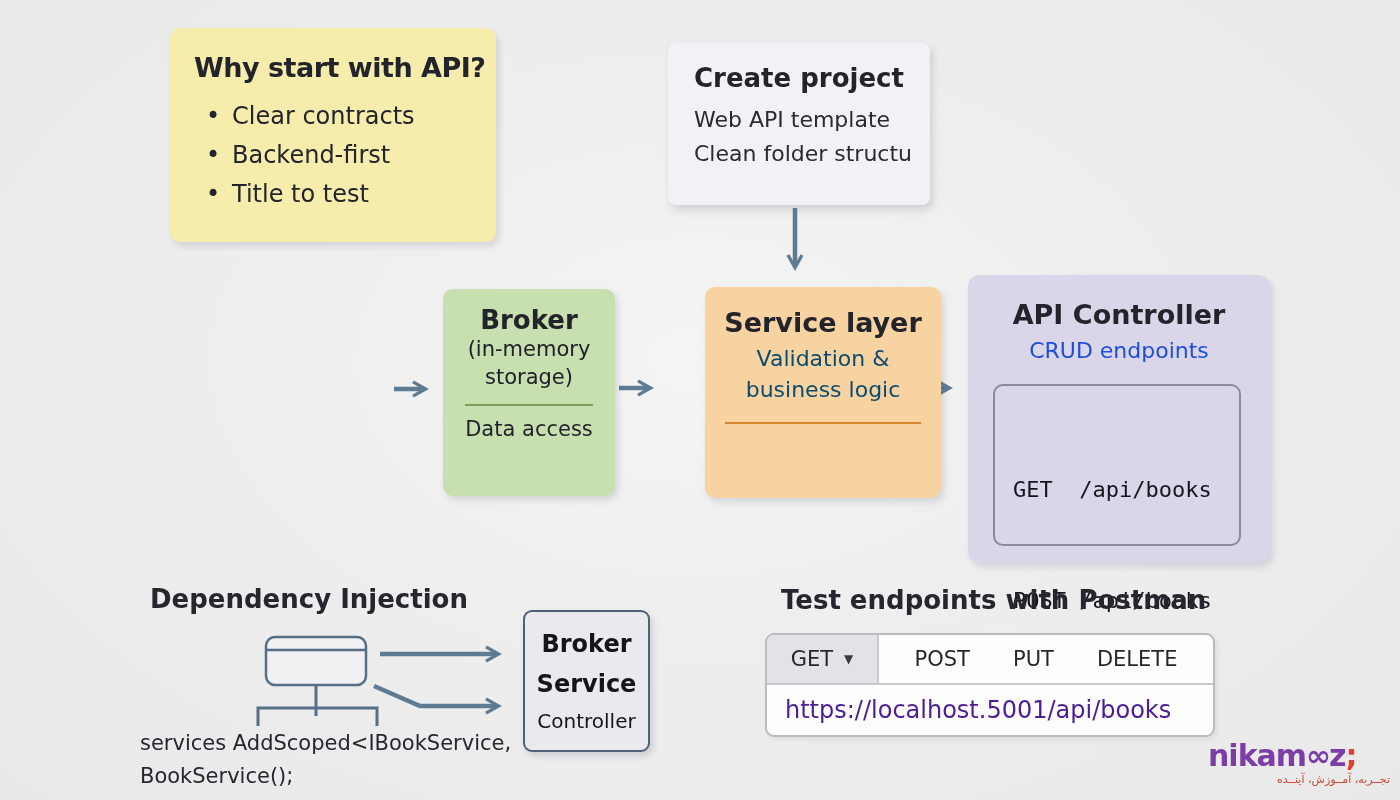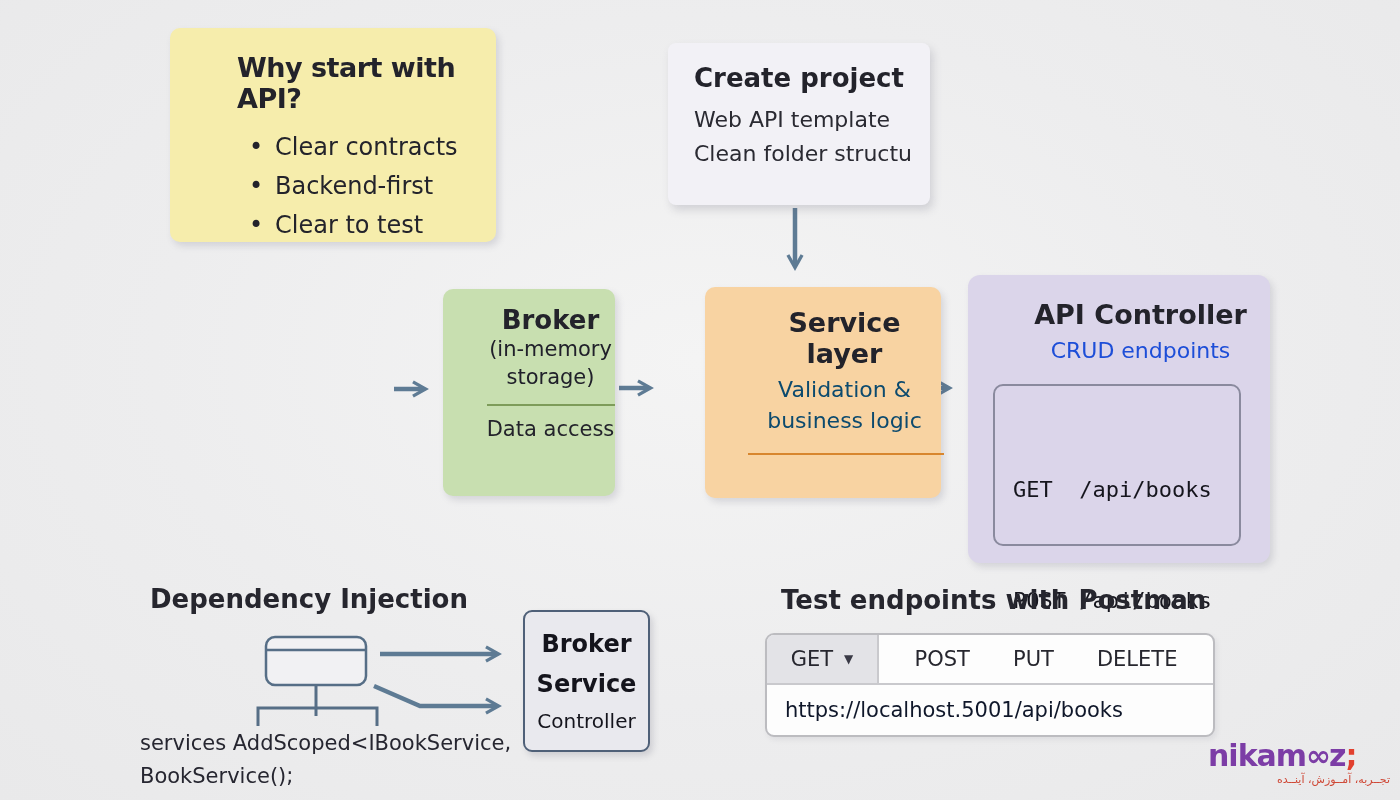--- a/index.html
+++ b/index.html
@@ -2,21 +2,21 @@
 <html><head>
 <meta charset="utf-8">
 <style>
   * { margin:0; padding:0; box-sizing:border-box; }
   html,body { width:1400px; height:800px; }
   body { font-family:"DejaVu Sans", sans-serif; color:#23232b; }
   .canvas {
     position:relative; width:1400px; height:800px; overflow:hidden;
     background:radial-gradient(ellipse at 50% 45%, #f4f4f4 0%, #ededee 55%, #e9e9ea 100%);
   }
-  .box { position:absolute; border-radius:10px; box-shadow:3px 4px 7px rgba(90,90,110,0.18);padding-left:43px; }
+  .box { position:absolute; border-radius:10px; box-shadow:3px 4px 7px rgba(90,90,110,0.18); }
   .svg-overlay { position:absolute; left:0; top:0; width:1400px; height:800px; pointer-events:none; }
 
   
   .sticky { left:170px; top:28px; width:326px; height:214px; background:#f6edac; }
   .sticky-title { padding:24px 0 0 24px; font-size:27px; font-weight:bold; letter-spacing:-0.5px; }
   .sticky-bullets { margin-top:14px; }
   .bullet-row { position:relative; padding-left:62px; font-size:24px; line-height:39px; }
   .bullet-row::before { content:"•"; position:absolute; left:36px; font-size:24px; }
 
   
@@ -69,21 +69,21 @@
                  border:2px solid #bcbcc0; border-radius:9px; overflow:hidden;
                  box-shadow:2px 3px 5px rgba(120,120,140,0.12); }
   .postman-row1 { display:flex; height:50px; border-bottom:2px solid #c9c9cd; }
   .method-cell { width:112px; background:#e3e3e7; border-right:2px solid #c9c9cd;
                  display:flex; align-items:center; justify-content:center; gap:11px; }
   .method-label { font-size:21px; font-weight:500; color:#26262e; }
   .method-caret { font-size:12px; color:#3a3a46; }
   .tab-row { flex:1; display:flex; align-items:center; justify-content:space-around; padding:0 14px; }
   .tab-label { font-size:21px; color:#26262e; }
   .postman-row2 { height:50px; display:flex; align-items:center; padding-left:18px; }
-  .url-text { font-size:21px; color:#0f172a; }
+  .url-text { font-size:24px; color:#4c1d95; }
 
   
   .logo { position:absolute; left:1208px; top:740px; width:182px; }
   .brand { font-size:30px; font-weight:bold; color:#7c3da6; letter-spacing:-1px; line-height:32px; }
   .brand .infinity { letter-spacing:-2px; }
   .brand .semi { color:#e2402e; letter-spacing:0; }
   .tagline { margin-top:1px; font-size:11px; color:#cf4836; direction:rtl; letter-spacing:0.5px; }
 </style>
 </head>
 <body>
@@ -110,21 +110,21 @@
       <path d="M316 685 V716" stroke-width="3"></path>
       <path d="M258 726 V708 H377 V726" stroke-width="3"></path>
     </g>
   </svg>
 
   <div class="box sticky">
     <div class="sticky-title">Why start with API?</div>
     <div class="sticky-bullets">
       <div class="bullet-row">Clear contracts</div>
       <div class="bullet-row">Backend-first</div>
-      <div class="bullet-row">Clear to test</div>
+      <div class="bullet-row">Title to test</div>
     </div>
   </div>
 
   <div class="create" style="position:absolute;">
     <div class="create-title">Create project</div>
     <div class="create-lines">
       <div class="create-line">Web API template</div>
       <div class="create-line">Clean folder structu</div>
     </div>
   </div>

